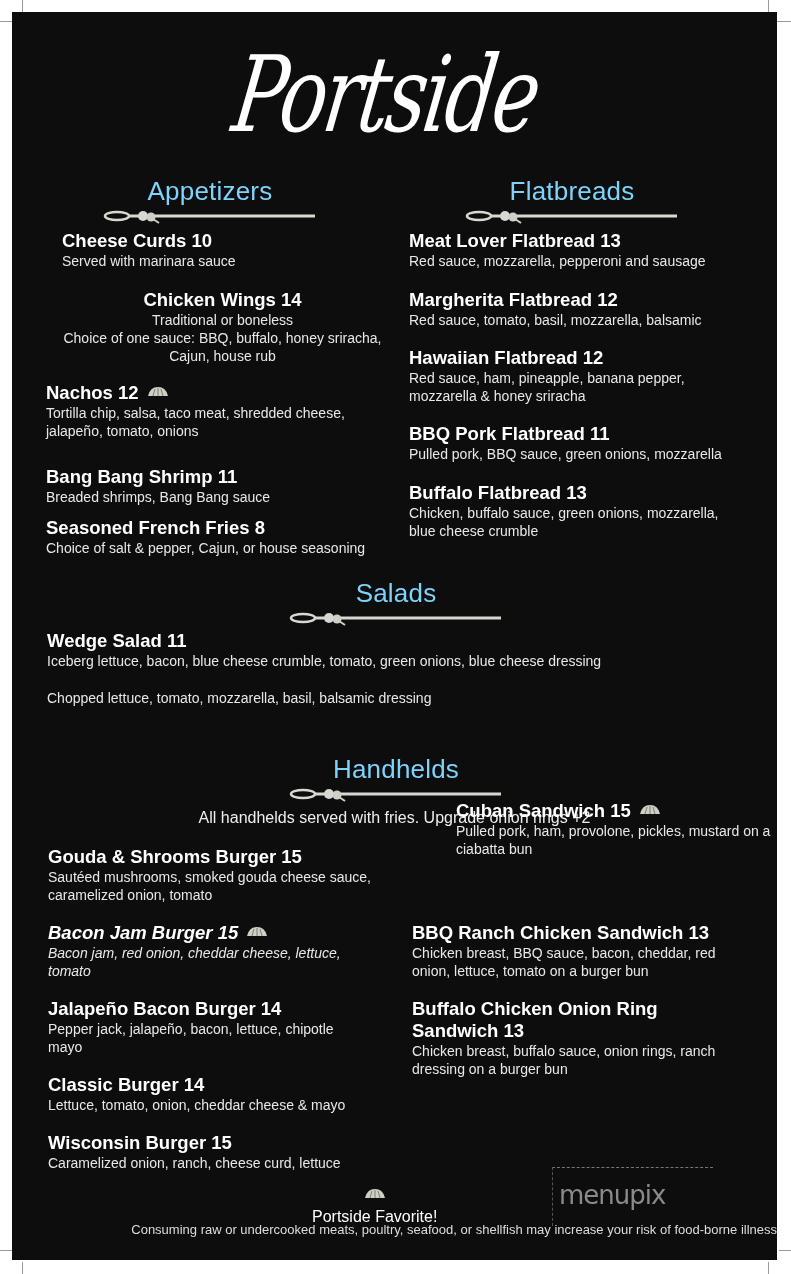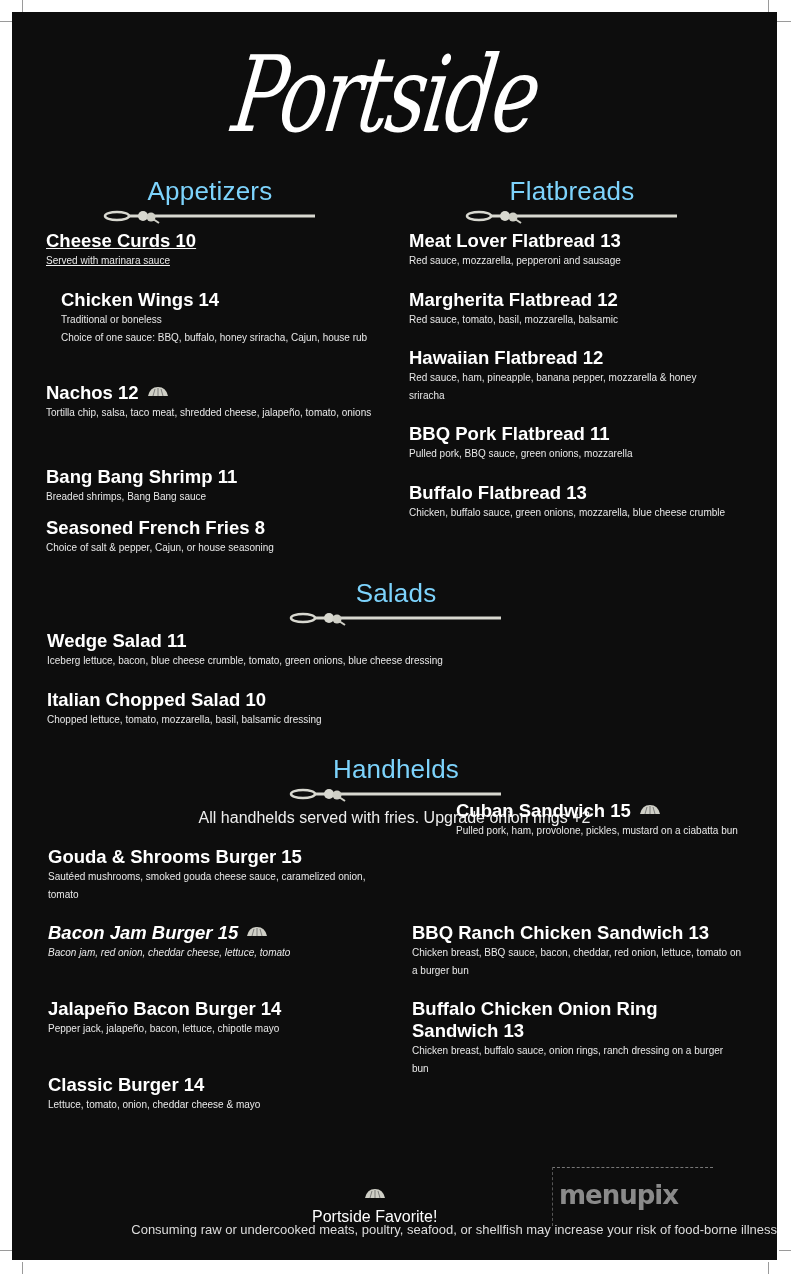--- a/index.html
+++ b/index.html
@@ -5,27 +5,27 @@
   html, body { margin:0; padding:0; }
   body { width:791px; height:1274px; background:#ffffff; position:relative; overflow:hidden; font-family:"Liberation Sans", "DejaVu Sans", sans-serif; }
   .crop { position:absolute; background:#9a9a9a; }
   .panel { position:absolute; left:12px; top:12px; width:765px; height:1248px; background:#0d0d0d; color:#f4f4f4; }
   .logo { position:absolute; left:0; right:0; top:22px; text-align:center; font-family:"DejaVu Serif", serif; font-style:italic; font-size:78px; font-weight:300; letter-spacing:-3px; color:#fff; transform:skewX(-8deg) scaleY(1.35); transform-origin:center top; }
   .section-head { position:absolute; text-align:center; }
   .section-head .title { font-size:26px; font-weight:400; color:#7dd3fc; line-height:30px; letter-spacing:0.2px; }
   .rope { display:block; margin:2px auto 0; }
   .item { position:absolute; }
   .item .name { font-size:18.5px; font-weight:700; line-height:22px; color:#fff; white-space:nowrap; }
-  .item .desc { font-size:10px; line-height:18px; color:#e8e8e8; margin-top:0px; }
+  .item .desc { font-size:14px; line-height:18px; color:#e8e8e8; margin-top:0px; }
   .shell { display:inline-block; width:22px; height:12px; vertical-align:middle; margin-left:8px; position:relative; top:-2px; }
   .note { position:absolute; left:0; right:0; text-align:center; font-size:16px; color:#eee; }
   .fav { position:absolute; left:300px; top:1176px; font-size:16px; color:#fff; display:flex; align-items:center; gap:8px;flex-direction:column; }
   .disclaimer { position:absolute; left:0; right:0; top:1210px; text-align:right; font-size:13px; color:#ddd; }
   .watermark { position:absolute; left:540px; top:1155px; width:160px; height:58px; border-top:1px dashed #777; border-left:1px dashed #555; }
-  .watermark span { position:absolute; left:6px; top:12px; font-size:26px; color:#8a8a8a; letter-spacing:-1px; font-family:"DejaVu Sans", sans-serif; font-weight:700; }
+  .watermark span { position:absolute; left:6px; top:12px; font-size:26px; color:#8a8a8a; letter-spacing:-1px; font-family:"DejaVu Sans", sans-serif; font-weight:400; }
 </style>
 </head>
 <body>
 
 <div class="crop" style="left:22px;top:0;width:1px;height:14px;"></div>
 <div class="crop" style="left:0;top:21px;width:14px;height:1px;"></div>
 <div class="crop" style="left:768px;top:0;width:1px;height:14px;"></div>
 <div class="crop" style="left:777px;top:21px;width:14px;height:1px;"></div>
 <div class="crop" style="left:22px;top:1262px;width:1px;height:12px;"></div>
 <div class="crop" style="left:0;top:1250px;width:12px;height:1px;"></div>
@@ -51,25 +51,25 @@
     <div class="title">Flatbreads</div>
     <svg class="rope" width="214" height="16" viewBox="0 0 214 16">
       <ellipse cx="14" cy="8" rx="12" ry="4" fill="none" stroke="#d8d8d0" stroke-width="2.5"></ellipse>
       <line x1="26" y1="8" x2="212" y2="8" stroke="#d8d8d0" stroke-width="3"></line>
       <circle cx="40" cy="8" r="5" fill="#d8d8d0"></circle>
         <circle cx="48" cy="9" r="4.5" fill="#cfcfc6"></circle>
       <line x1="50" y1="11" x2="56" y2="15" stroke="#cfcfc6" stroke-width="2"></line>
     </svg>
   </div>
 
-  <div class="item" style="left:34px;top:218px;width:345px;text-decoration:underline;">
+  <div class="item" style="left:50px;top:218px;width:345px;">
     <div class="name">Cheese Curds 10</div>
     <div class="desc">Served with marinara sauce</div>
   </div>
-  <div class="item" style="left:49px;top:277px;width:345px;">
+  <div class="item" style="left:38px;top:277px;width:345px;text-align:center;">
     <div class="name">Chicken Wings 14</div>
     <div class="desc">
         <div>Traditional or boneless</div>
         <div>Choice of one sauce: BBQ, buffalo, honey sriracha, Cajun, house rub</div>
       </div>
   </div>
   <div class="item" style="left:34px;top:370px;width:345px;">
     <div class="name"><span>Nachos 12</span><svg class="shell" viewBox="0 0 22 12">
           <path d="M1 10 Q3 1 11 1 Q19 1 21 10 Z" fill="#cfcfc6"></path>
           <path d="M6 10 L8 3 M11 10 L11 2 M16 10 L14 3" stroke="#666" stroke-width="0.8"></path>
@@ -115,21 +115,20 @@
         <circle cx="48" cy="9" r="4.5" fill="#cfcfc6"></circle>
       <line x1="50" y1="11" x2="56" y2="15" stroke="#cfcfc6" stroke-width="2"></line>
     </svg>
   </div>
 
   <div class="item" style="left:35px;top:618px;width:640px;">
     <div class="name">Wedge Salad 11</div>
     <div class="desc">Iceberg lettuce, bacon, blue cheese crumble, tomato, green onions, blue cheese dressing</div>
   </div>
   <div class="item" style="left:35px;top:677px;width:640px;">
-    <div class="name">Italian Chopped Salad 10</div>
     <div class="desc">Chopped lettuce, tomato, mozzarella, basil, balsamic dressing</div>
   </div>
 
   <div class="section-head" style="left:274px;top:735px;width:220px;margin-top:7px;">
     <div class="title">Handhelds</div>
     <svg class="rope" width="214" height="16" viewBox="0 0 214 16">
       <ellipse cx="14" cy="8" rx="12" ry="4" fill="none" stroke="#d8d8d0" stroke-width="2.5"></ellipse>
       <line x1="26" y1="8" x2="212" y2="8" stroke="#d8d8d0" stroke-width="3"></line>
       <circle cx="40" cy="8" r="5" fill="#d8d8d0"></circle>
         <circle cx="48" cy="9" r="4.5" fill="#cfcfc6"></circle>
@@ -150,20 +149,24 @@
     <div class="desc">Bacon jam, red onion, cheddar cheese, lettuce, tomato</div>
   </div>
   <div class="item" style="left:36px;top:986px;width:320px;">
     <div class="name">Jalapeño Bacon Burger 14</div>
     <div class="desc">Pepper jack, jalapeño, bacon, lettuce, chipotle mayo</div>
   </div>
   <div class="item" style="left:36px;top:1062px;width:345px;">
     <div class="name">Classic Burger 14</div>
     <div class="desc">Lettuce, tomato, onion, cheddar cheese &amp; mayo</div>
   </div>
+  <div class="item" style="left:36px;top:1120px;width:345px;">
+    <div class="name">Wisconsin Burger 15</div>
+    <div class="desc">Caramelized onion, ranch, cheese curd, lettuce</div>
+  </div>
 
   <div class="item" style="left:400px;top:788px;width:340px;margin-left:44px;">
     <div class="name"><span>Cuban Sandwich 15</span><svg class="shell" viewBox="0 0 22 12">
           <path d="M1 10 Q3 1 11 1 Q19 1 21 10 Z" fill="#cfcfc6"></path>
           <path d="M6 10 L8 3 M11 10 L11 2 M16 10 L14 3" stroke="#666" stroke-width="0.8"></path>
         </svg></div>
     <div class="desc">Pulled pork, ham, provolone, pickles, mustard on a ciabatta bun</div>
   </div>
   <div class="item" style="left:400px;top:910px;width:330px;">
     <div class="name">BBQ Ranch Chicken Sandwich 13</div>

